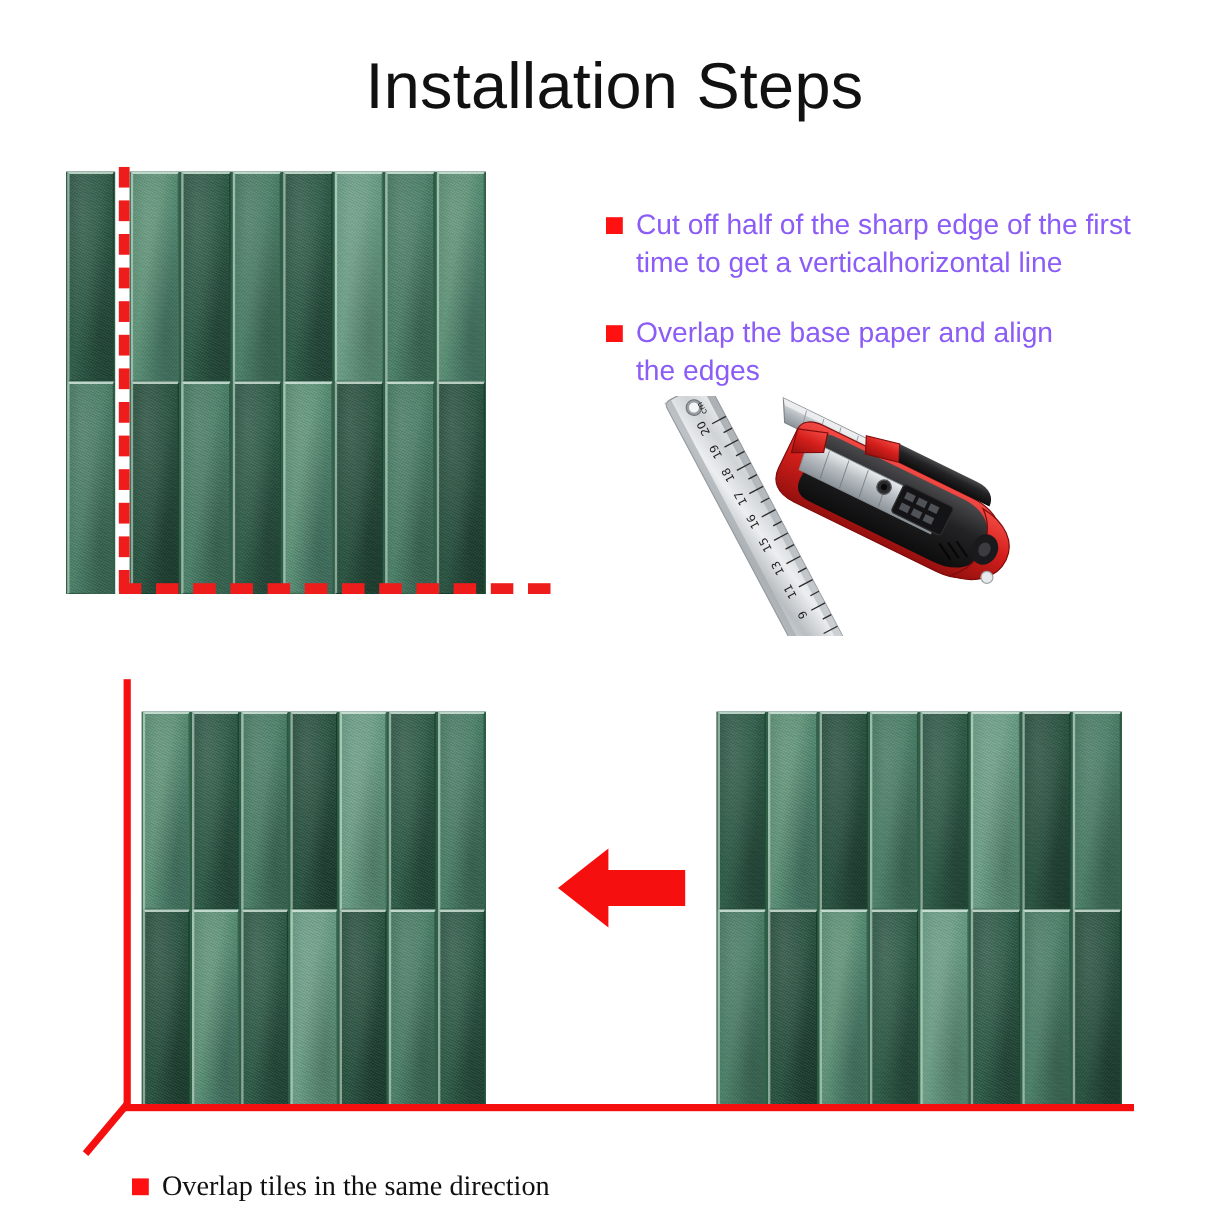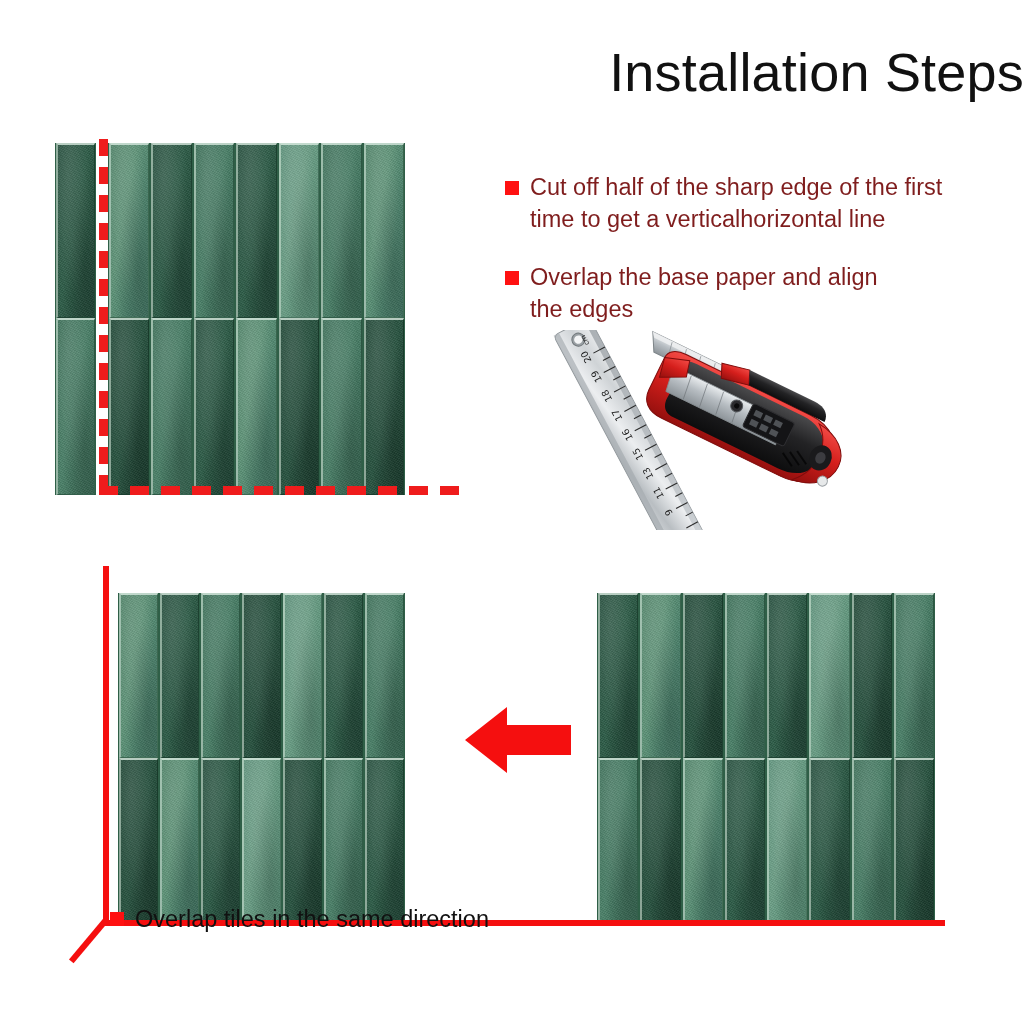--- a/index.html
+++ b/index.html
@@ -22,21 +22,21 @@
     width: 1024px;
     height: 1024px;
   }
 
   
   .page-title {
     position: absolute;
     left: 0;
     top: 44px;
     width: 1024px;
-    text-align: right;
+    text-align: center;
     font-size: 54px;
     font-weight: 400;
     color: #111111;
     letter-spacing: 0.2px;
     line-height: 1.05;
   }
 
   
   .tile-panel {
     position: absolute;
@@ -114,21 +114,21 @@
     flex: 0 0 auto;
     width: 14px;
     height: 14px;
     background: #ff1111;
     margin-top: 9px;
     margin-right: 11px;
   }
   .bullet-text {
     font-size: 23.5px;
     line-height: 1.36;
-    color: #7f1d1d;
+    color: #8b5cf6;
     max-width: 460px;
   }
 
   .caption-row {
     position: absolute;
     display: flex;
     align-items: flex-start;
   }
   .caption-row .bullet-sq { margin-top: 8px; }
   .caption-text {
@@ -383,18 +383,18 @@
   </div>
 
   <div class="guide solid-h" style="left:103px; top:920px; width:842px; height:6px;"></div>
 
   <div class="arrow-left" style="left:463px; top:703px; width:110px; height:74px;">
     <svg width="110" height="74" viewBox="0 0 110 74">
       <path d="M2,37 L44,4 L44,22 L108,22 L108,52 L44,52 L44,70 Z" fill="#f50f0f"></path>
     </svg>
   </div>
 
-  <div class="caption-row" style="left:110px; top:904px;">
+  <div class="caption-row" style="left:110px; top:974px;font-family:Liberation Serif, serif;">
     <div class="bullet-sq"></div>
     <div class="caption-text">Overlap tiles in the same direction</div>
   </div>
 
 </div>
 
 </body></html>

